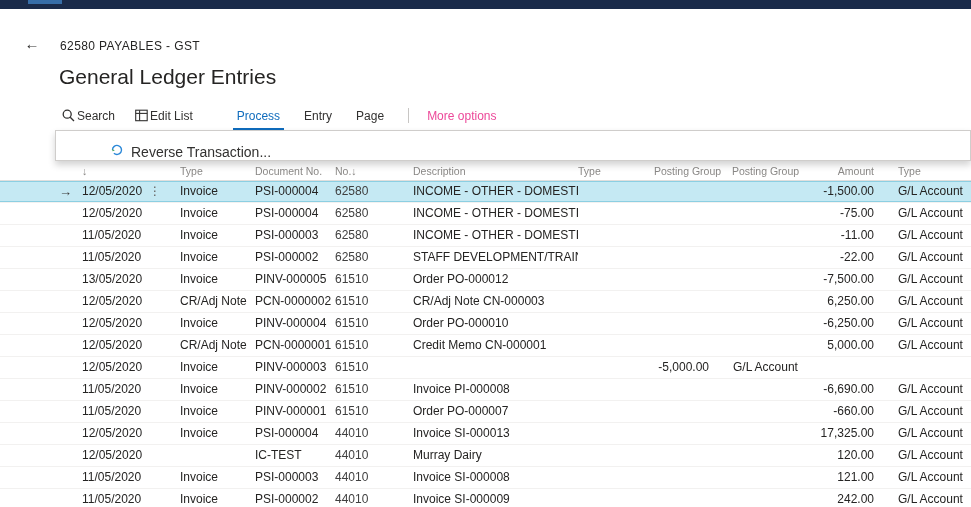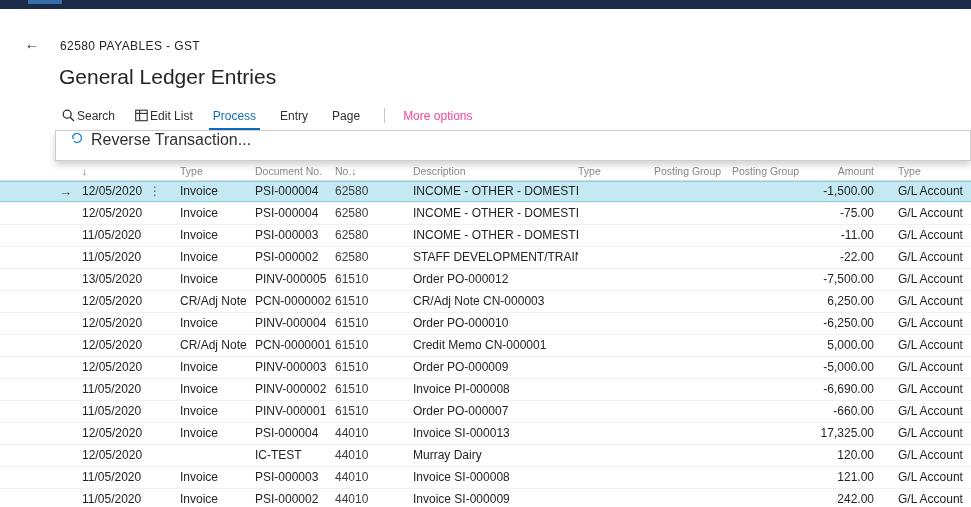--- a/index.html
+++ b/index.html
@@ -16,30 +16,30 @@
   .back-btn { position:absolute; left:20px; top:24px; width:24px; height:24px; border-radius:50%;
               color:#2b2a29; font-size:15px; line-height:22px; text-align:center; cursor:pointer; }
   .crumb { position:absolute; left:60px; top:30px; font-size:12px; letter-spacing:.4px; color:#252423; }
   .page-title { position:absolute; left:59px; top:56px; font-size:21px; font-weight:400; color:#252423; }
 
   
   .toolbar { position:relative; height:29px; display:flex; align-items:center; padding-left:62px; font-size:12px; color:#323130; }
   .tb-item { display:flex; align-items:center; gap:2px; margin-right:20px; cursor:pointer; height:100%; }
   .tb-item svg { display:block; }
   .tb-tab { margin-right:24px; cursor:pointer; height:100%; display:flex; align-items:center; position:relative; }
-  .tb-tab.active { color:#0f6cbd; }
+  .tb-tab.active { color:#0f6cbd;margin-left:24px; }
   .tb-tab.active::after { content:""; position:absolute; left:-4px; right:-4px; bottom:0; height:2px; background:#0f6cbd; }
   .tb-divider { width:1px; height:15px; background:#c8c6c4; margin:0 18px 0 0; }
   .tb-more { color:#ec4899; cursor:pointer; }
 
   
   .action-menu { position:relative; margin-left:55px; height:31px; background:#fff;
                  border:1px solid #cfcdcb; box-shadow:0 4px 7px rgba(0,0,0,.18); z-index:5;
                  display:flex; align-items:center; }
-  .action-item { display:flex; align-items:flex-start; gap:7px; padding:0 14px; font-size:16px; color:#323130; cursor:pointer; height:100%; }
+  .action-item { display:flex; align-items:flex-end; gap:7px; padding:0 14px; font-size:14px; color:#323130; cursor:pointer; height:100%;margin-left:40px; }
 
   
   .tbl { position:relative; width:971px; }
   .thead { display:flex; height:20px; line-height:20px; font-size:10.5px; color:#8a8886; border-bottom:1px solid #e1dfdd; }
   .trow { display:flex; height:22px; line-height:21px; font-size:12px; color:#252423; border-bottom:1px solid #f2f1f0; cursor:pointer; }
   .trow.selected { background:#c5e9f3; box-shadow: inset 0 1px 0 #8ccfe2, inset 0 -1px 0 #8ccfe2; }
   .c { flex:none; overflow:hidden; white-space:nowrap; padding-right:8px; }
   .c.gutter { width:78px; text-align:right; padding-right:6px; color:#3b3a39; font-size:13px; }
   .c.date   { width:68px; padding-left:4px; padding-right:0; }
   .c.dots   { width:18px; text-align:center; color:#605e5c; padding-right:0; font-size:12px; }
@@ -239,21 +239,20 @@
           <div class="c amount">5,000.00</div>
           <div class="c type3">G/L Account</div>
         </div>
         <div class="trow">
           <div class="c gutter"></div>
           <div class="c date">12/05/2020</div>
           <div class="c dots"></div>
           <div class="c type">Invoice</div>
           <div class="c docno">PINV-000003</div>
           <div class="c no"><a>61510</a></div>
-          <div class="c desc">Order PO-000009</div>
           <div class="c type2"></div>
           <div class="c pg1"></div>
           <div class="c pg2"></div>
           <div class="c amount">-5,000.00</div>
           <div class="c type3">G/L Account</div>
         </div>
         <div class="trow">
           <div class="c gutter"></div>
           <div class="c date">11/05/2020</div>
           <div class="c dots"></div>

